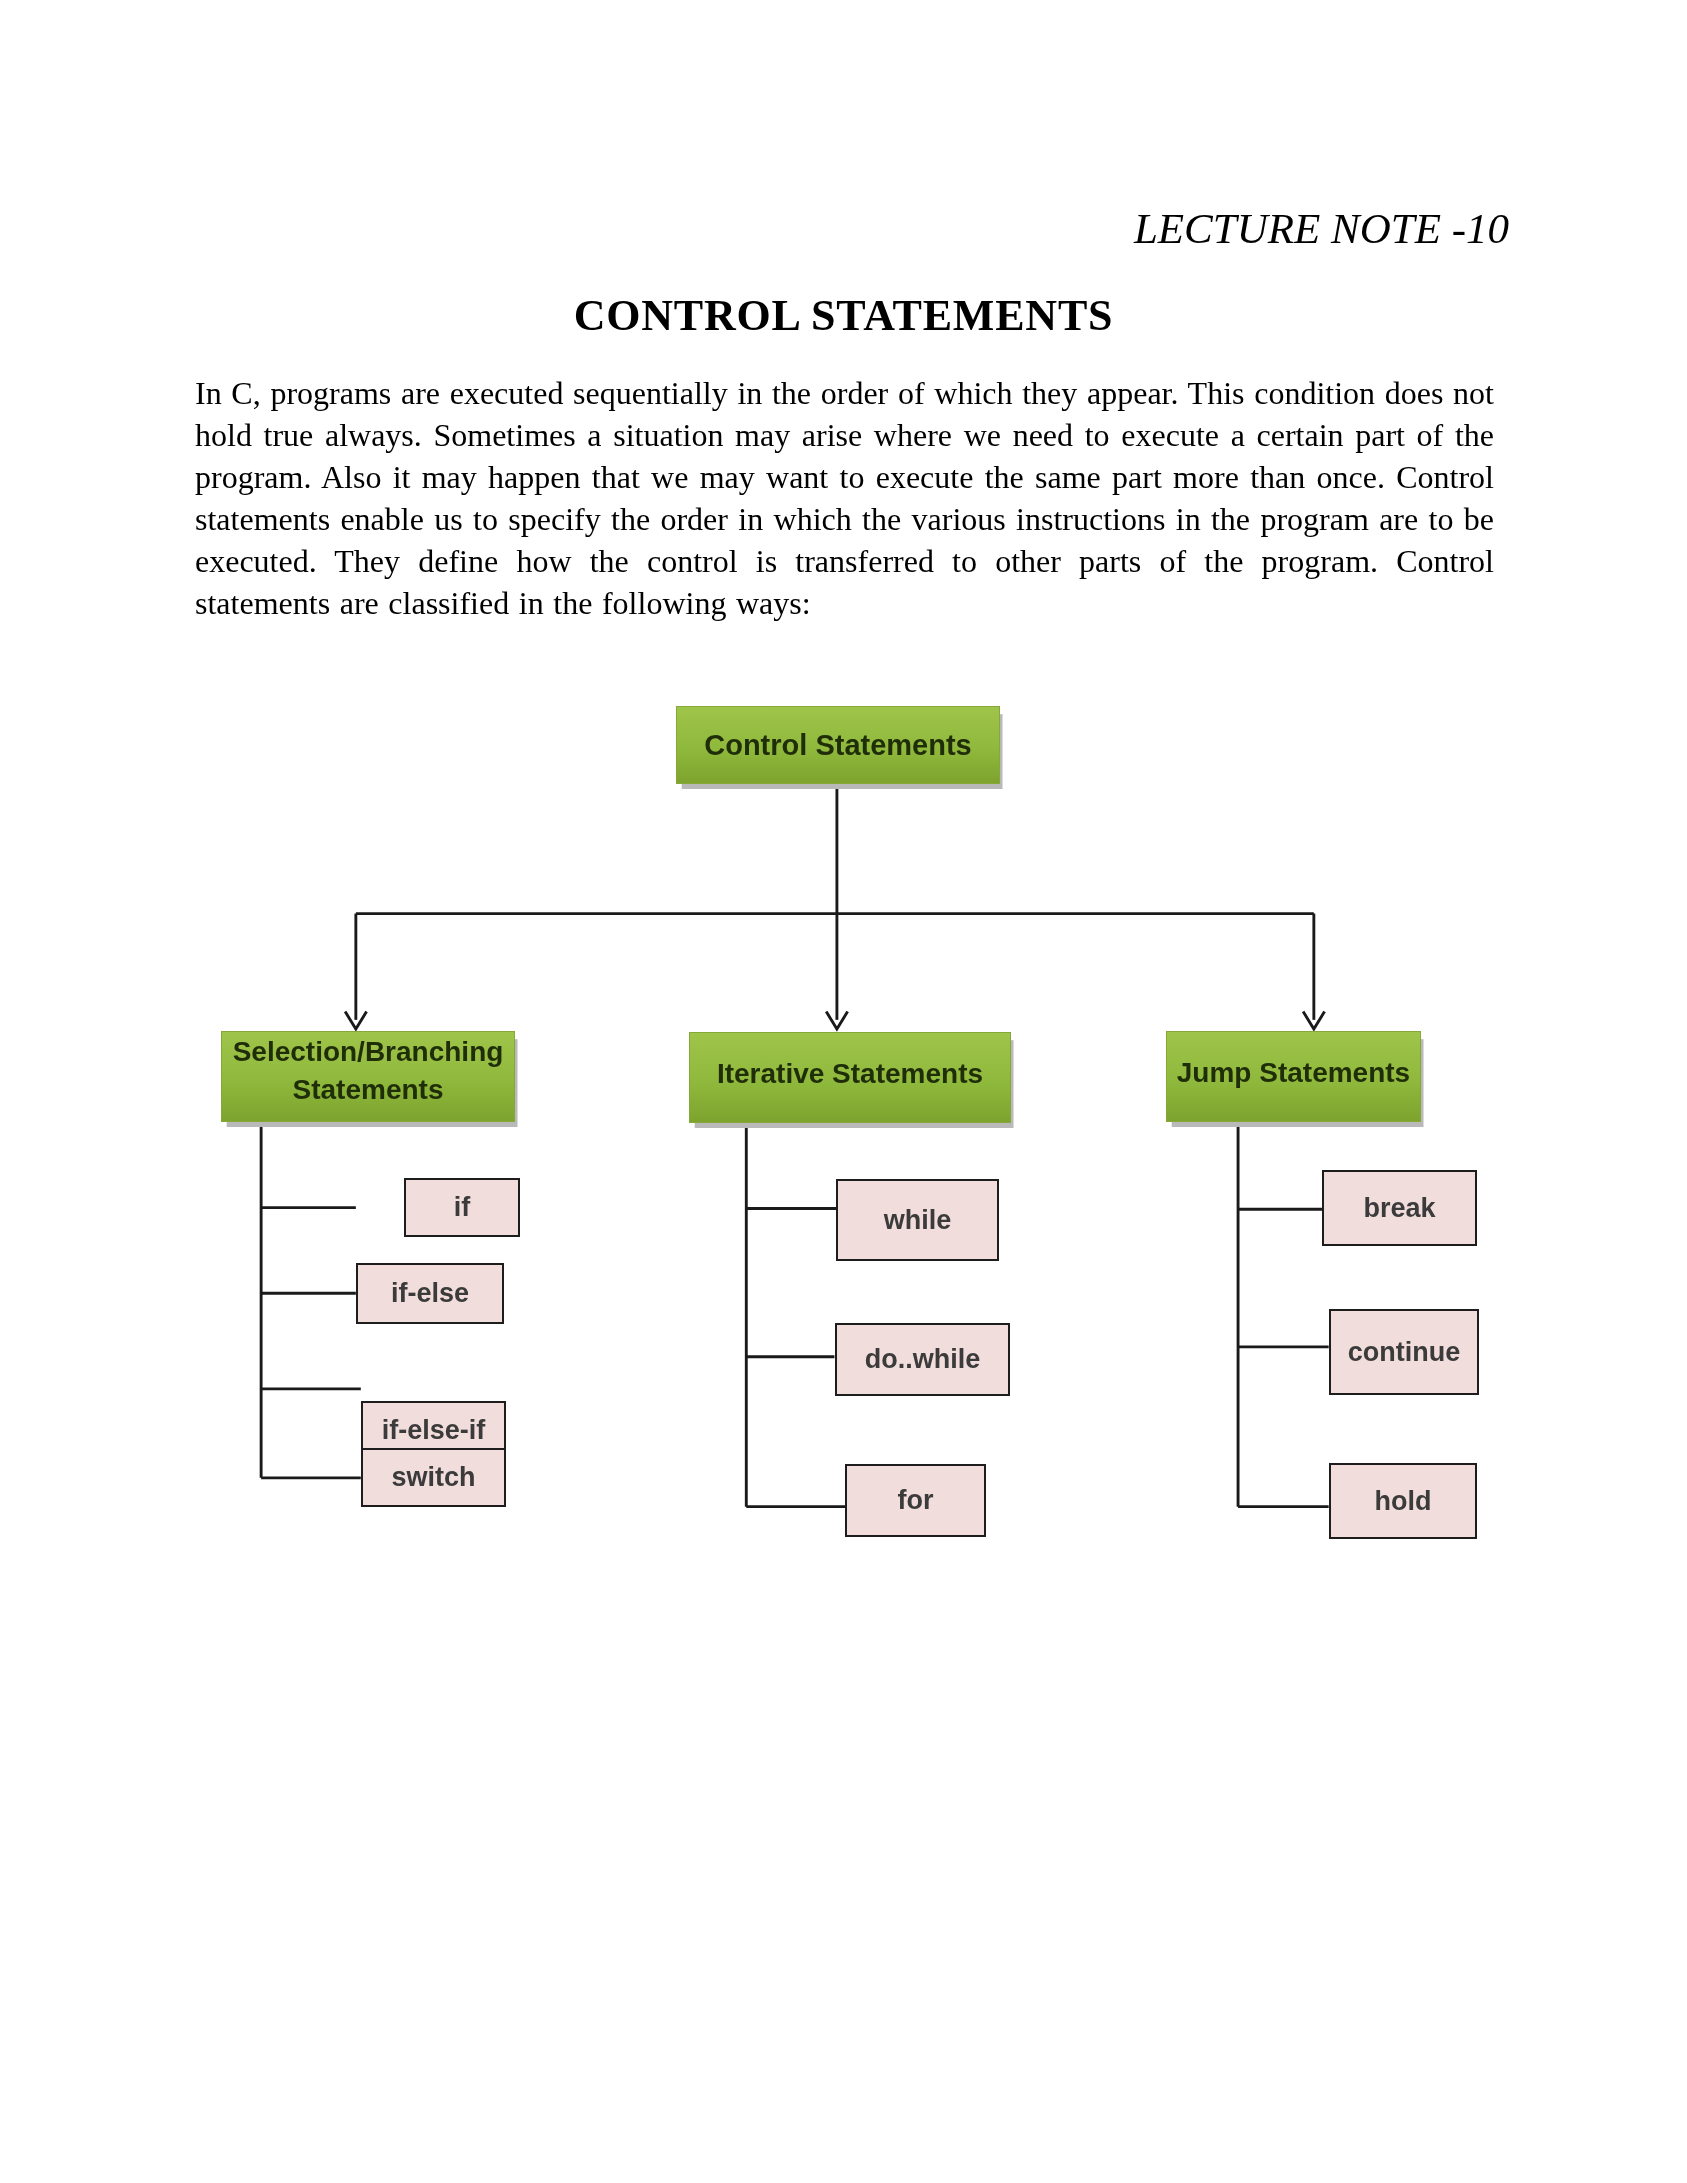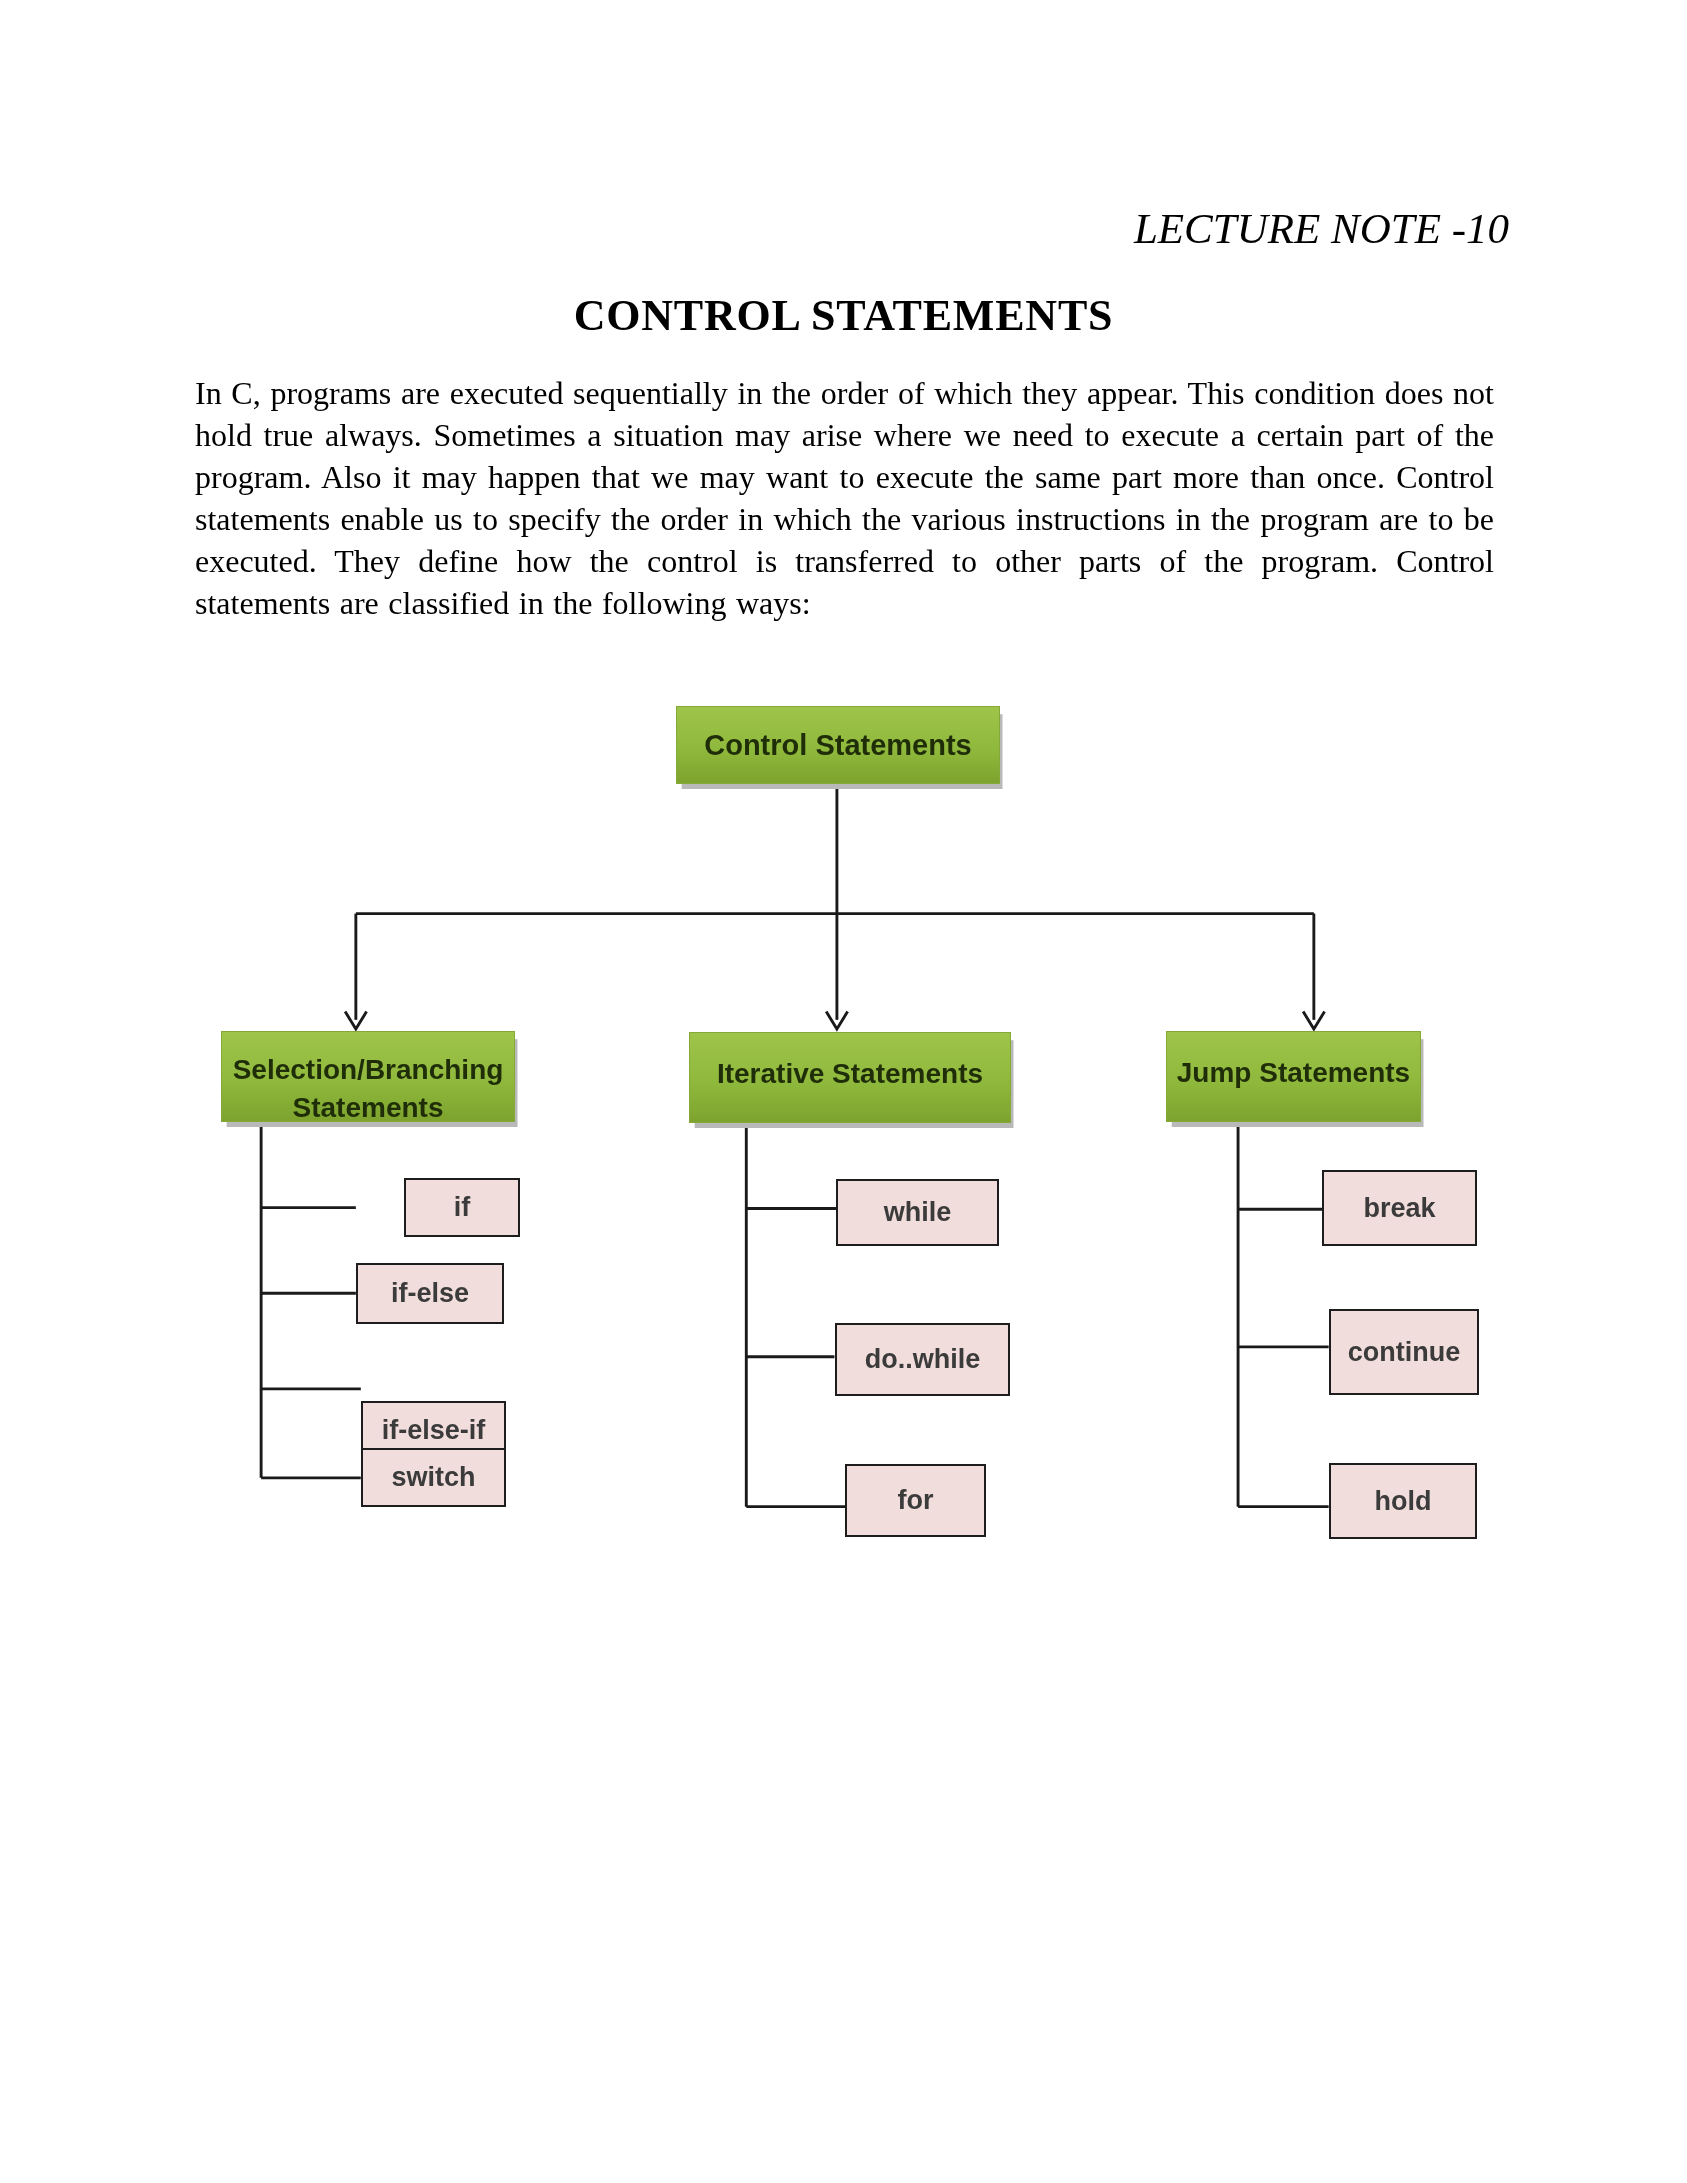--- a/index.html
+++ b/index.html
@@ -132,32 +132,32 @@
       <g>
         <path d="M1503,1363 V1829"></path>
         <path d="M1503,1468 H1605"></path>
         <path d="M1503,1635 H1613"></path>
         <path d="M1503,1829 H1613"></path>
       </g>
     </svg>
 
     <div class="green-box root" style="left:676px;top:706px;width:324px;height:78px;">Control Statements</div>
 
-    <div class="green-box branch" style="left:221px;top:1031px;width:294px;height:91px;padding-top:19px;">Selection/Branching Statements</div>
+    <div class="green-box branch" style="left:221px;top:1031px;width:294px;height:91px;padding-top:1px;">Selection/Branching Statements</div>
 
     <div class="green-box branch" style="left:689px;top:1032px;width:322px;height:91px;">Iterative Statements</div>
 
     <div class="green-box branch" style="left:1166px;top:1031px;width:255px;height:91px;">Jump Statements</div>
 
     <div class="pink-box" style="left:356px;top:1178px;width:116px;height:59px;margin-left:48px;">if</div>
     <div class="pink-box" style="left:356px;top:1263px;width:148px;height:61px;">if-else</div>
     <div class="pink-box" style="left:361px;top:1359px;width:145px;height:59px;margin-top:42px;">if-else-if</div>
     <div class="pink-box" style="left:361px;top:1448px;width:145px;height:59px;">switch</div>
 
-    <div class="pink-box" style="left:836px;top:1179px;width:163px;height:67px;text-align:center;">while</div>
+    <div class="pink-box" style="left:836px;top:1179px;width:163px;height:82px;text-align:center;">while</div>
     <div class="pink-box" style="left:835px;top:1323px;width:175px;height:73px;">do..while</div>
     <div class="pink-box" style="left:845px;top:1464px;width:141px;height:73px;">for</div>
 
     <div class="pink-box" style="left:1322px;top:1170px;width:155px;height:76px;">break</div>
     <div class="pink-box" style="left:1329px;top:1309px;width:150px;height:86px;">continue</div>
     <div class="pink-box" style="left:1329px;top:1463px;width:148px;height:76px;">hold</div>
 
   </div>
 
 

